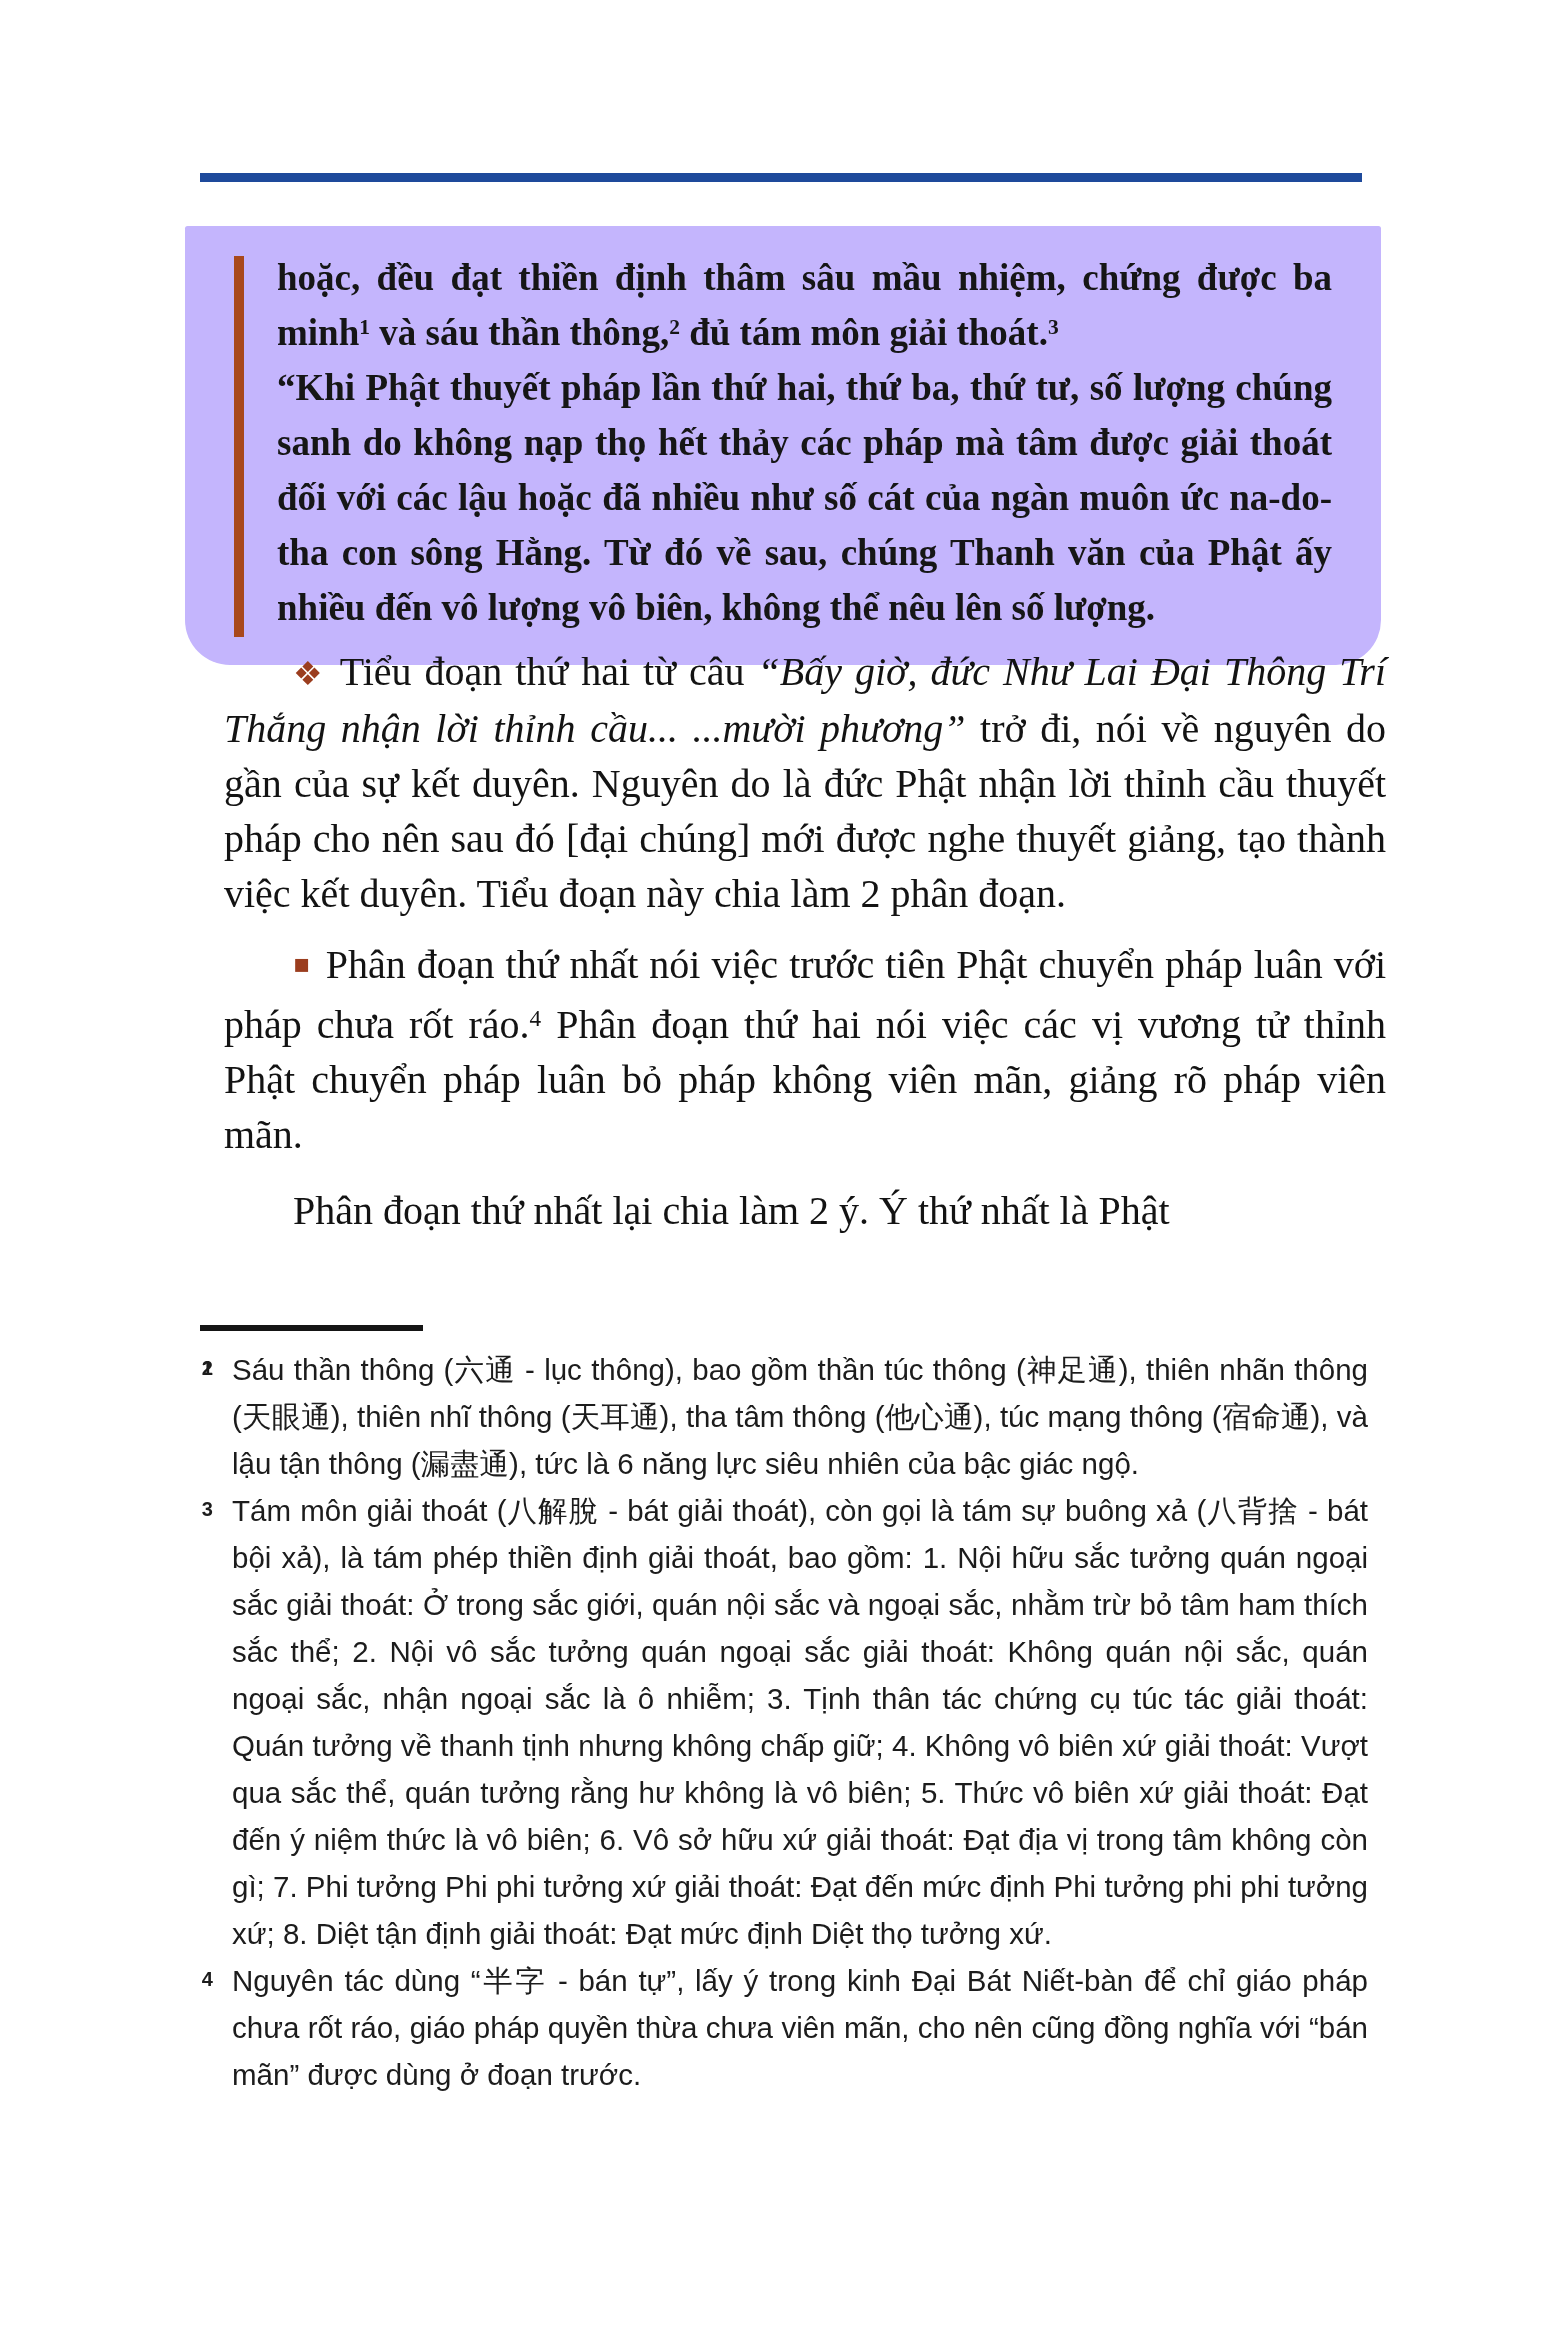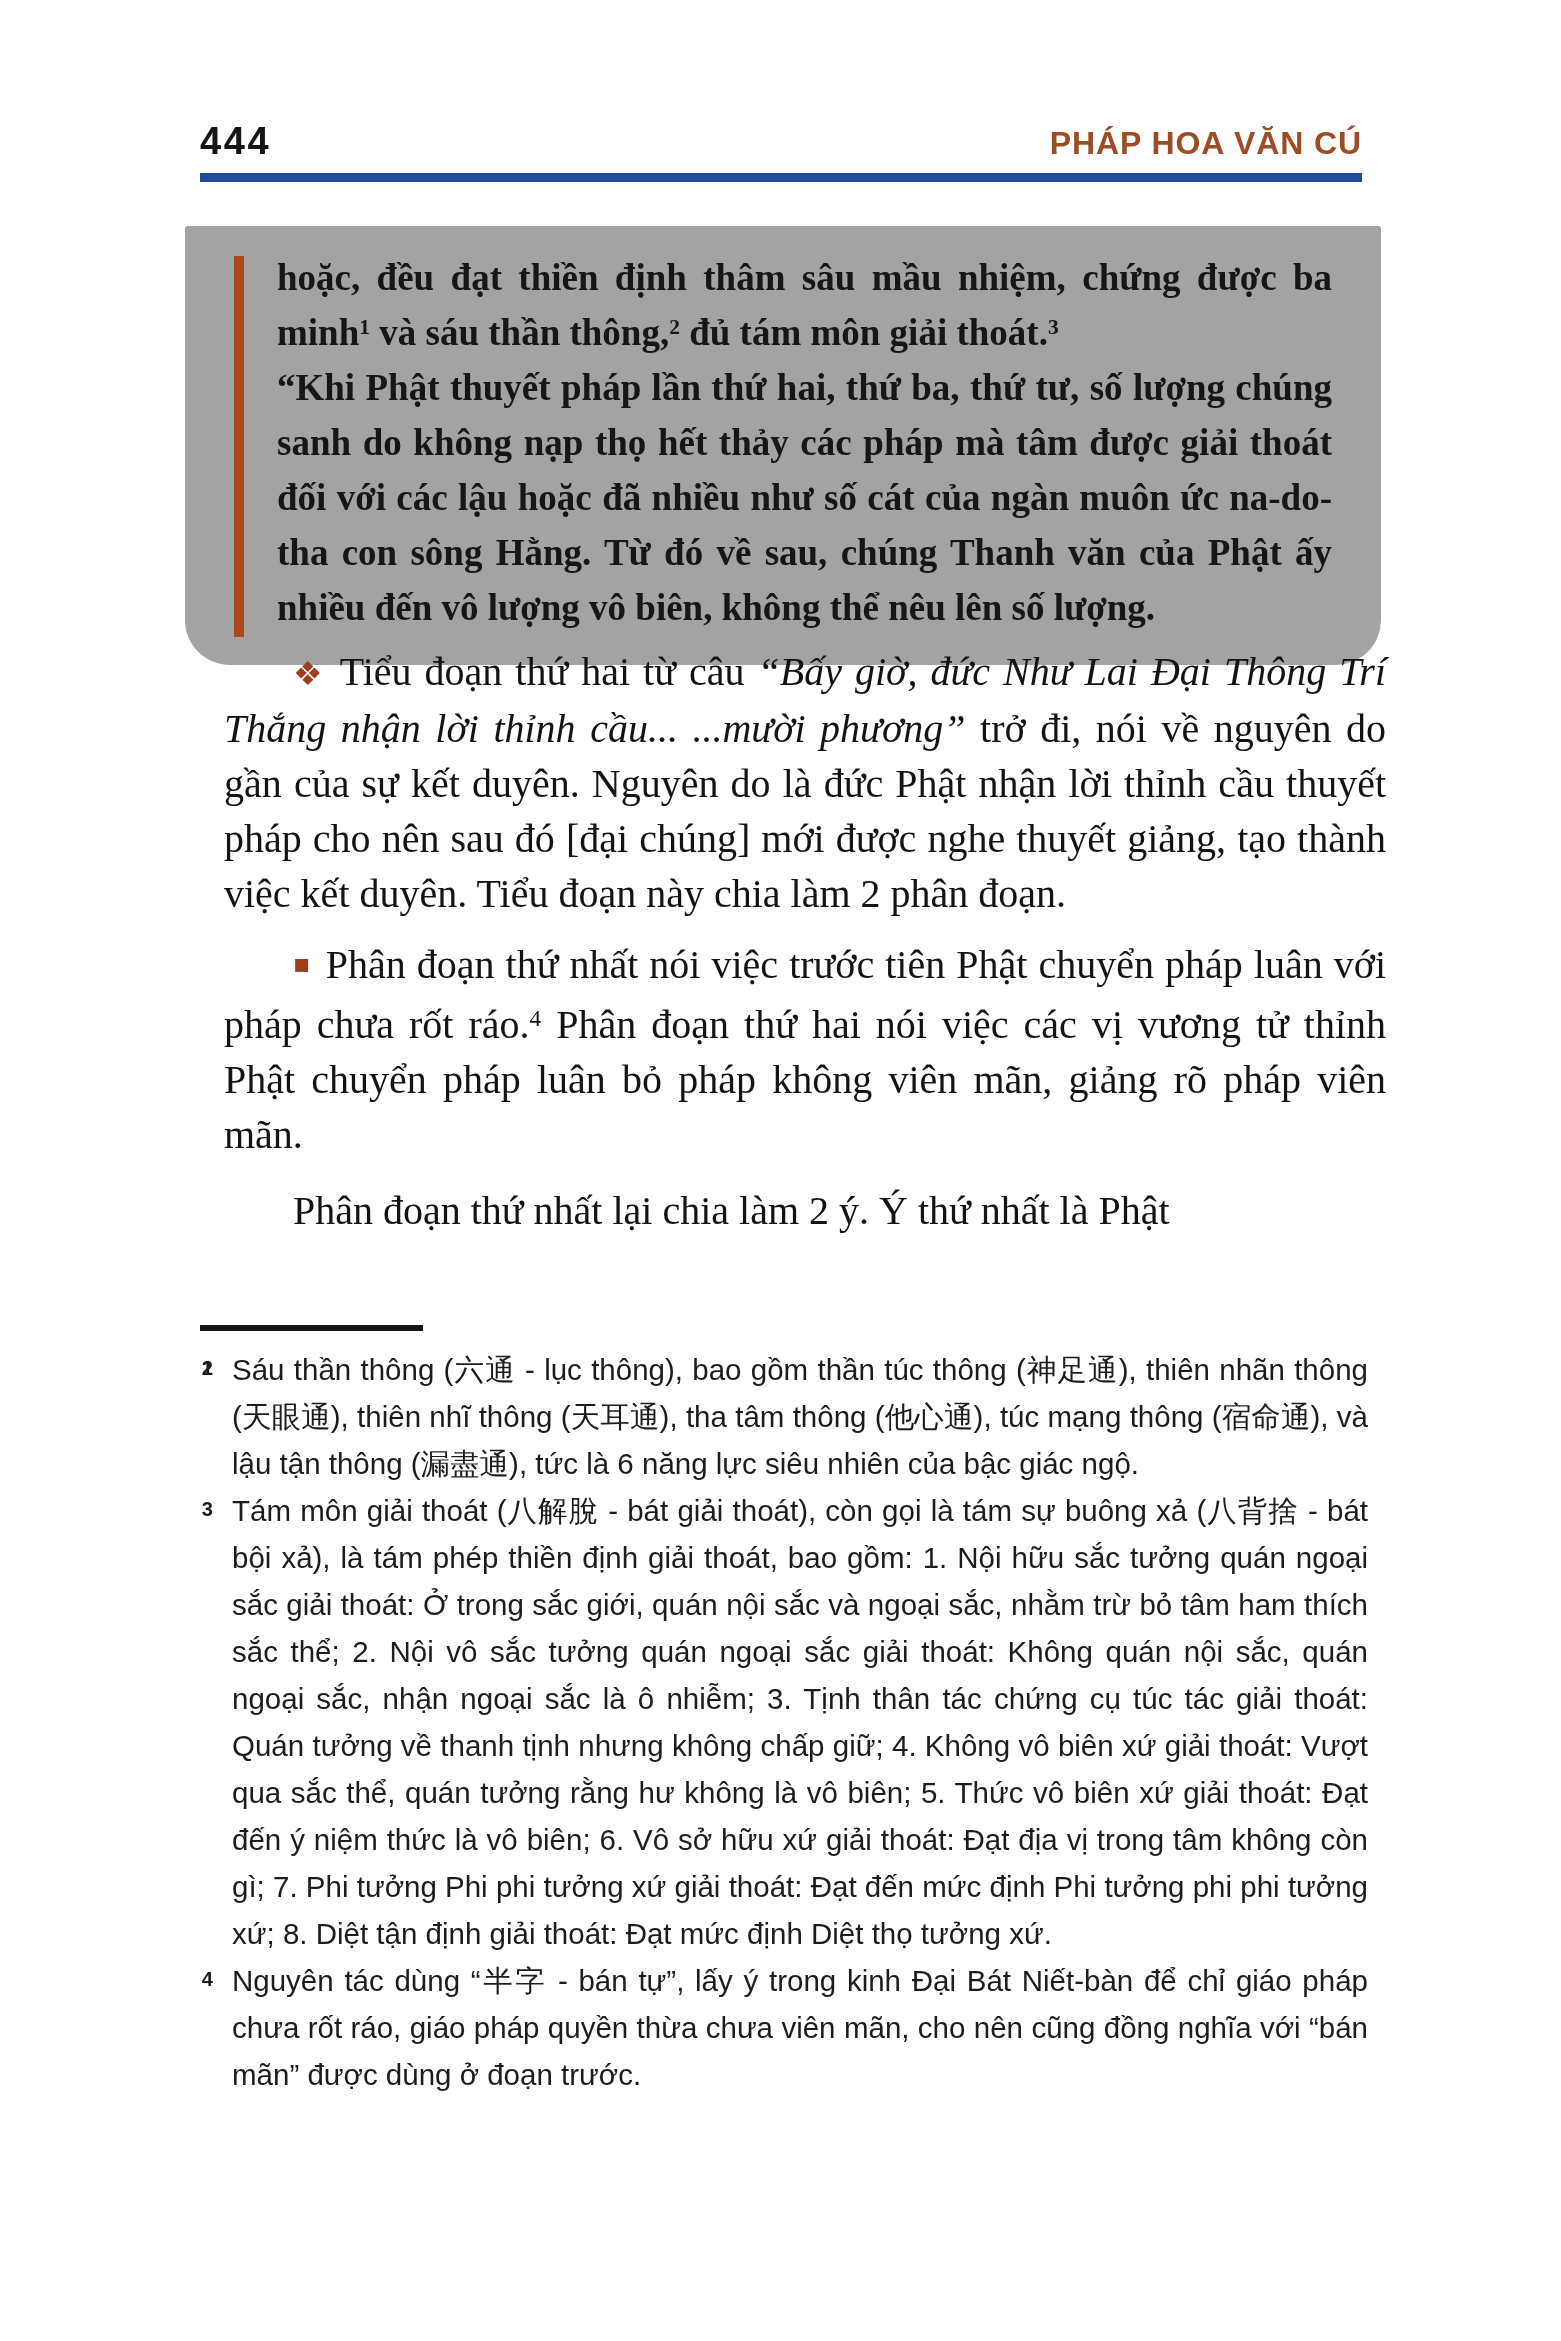--- a/index.html
+++ b/index.html
@@ -19,21 +19,21 @@
   }
   .page-number{font-size:38px;letter-spacing:2.6px;color:#151515;}
   .running-title{font-size:32px;letter-spacing:0.9px;color:#9C4D26;}
   .rule-blue{
     position:absolute;left:200px;top:173px;width:1162px;height:8.7px;
     background:#1E4A9B;
   }
   
   .quote-box{
     position:absolute;left:185px;top:226px;width:1196px;box-sizing:border-box;
-    background:#a3a3a3;
+    background:#c4b5fd;
     border-radius:2.6px 2.6px 45px 45px;
     padding:24px 49px 29.5px 92px;
   }
   .quote-bar{
     position:absolute;left:49px;top:29.5px;bottom:28px;width:9.5px;
     background:#A8481C;
   }
   .quote-par{
     margin:0;
     font-size:37px;line-height:55px;font-weight:bold;
@@ -65,24 +65,20 @@
   .fn-num{
     position:absolute;left:1.7px;top:-0.9px;
     font-size:20px;font-weight:bold;line-height:47px;
   }
 </style>
 </head>
 <body>
 
 <div class="page">
 
-  <div class="header">
-    <span class="page-number">444</span>
-    <span class="running-title">PHÁP HOA VĂN CÚ</span>
-  </div>
   <div class="rule-blue"></div>
 
   <div class="quote-box">
     <div class="quote-bar"></div>
     <p class="quote-par"><span>hoặc, đều đạt thiền định thâm sâu mầu nhiệm, chứng được ba minh</span><span class="s-sup">1</span><span> và sáu thần thông,</span><span class="s-sup">2</span><span> đủ tám môn giải thoát.</span><span class="s-sup">3</span></p>
     <p class="quote-par"><span>“Khi Phật thuyết pháp lần thứ hai, thứ ba, thứ tư, số lượng chúng sanh do không nạp thọ hết thảy các pháp mà tâm được giải thoát đối với các lậu hoặc đã nhiều như số cát của ngàn muôn ức na-do-tha con sông Hằng. Từ đó về sau, chúng Thanh văn của Phật ấy nhiều đến vô lượng vô biên, không thể nêu lên số lượng.</span></p>
   </div>
 
   <div class="body-text">
     <p class="body-par"><span class="bullet bullet-diamond">❖</span><span><span>Tiểu đoạn thứ hai từ câu </span><span class="s-i">“Bấy giờ, đức Như Lai Đại Thông Trí Thắng nhận lời thỉnh cầu... ...mười phương”</span><span> trở đi, nói về nguyên do gần của sự kết duyên. Nguyên do là đức Phật nhận lời thỉnh cầu thuyết pháp cho nên sau đó [đại chúng] mới được nghe thuyết giảng, tạo thành việc kết duyên. Tiểu đoạn này chia làm 2 phân đoạn.</span></span></p>

